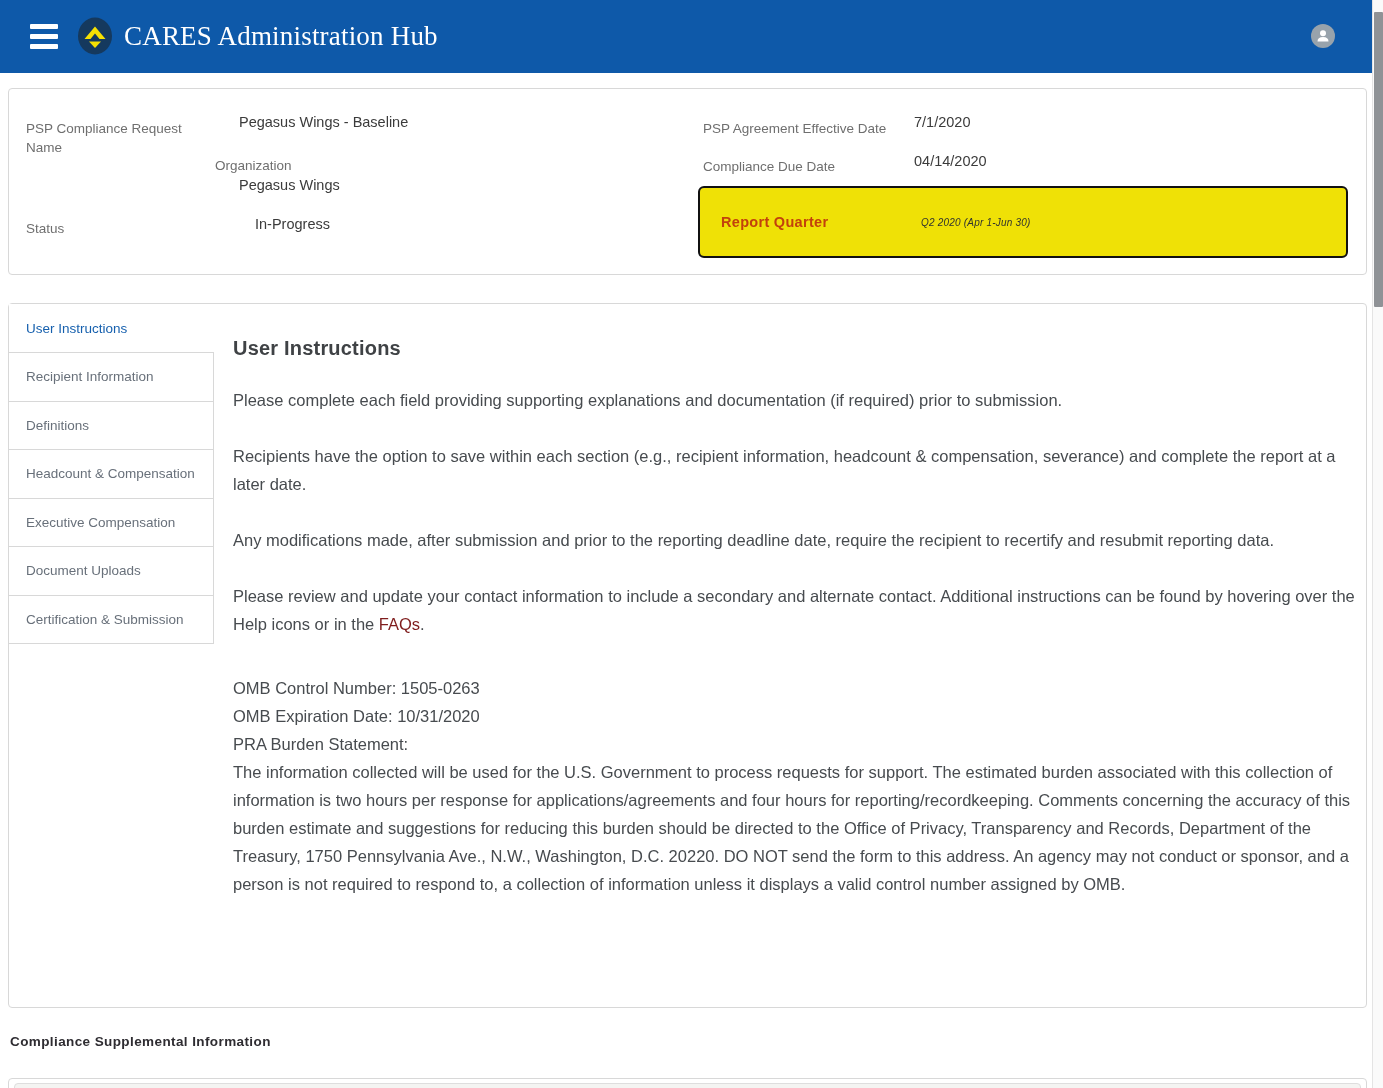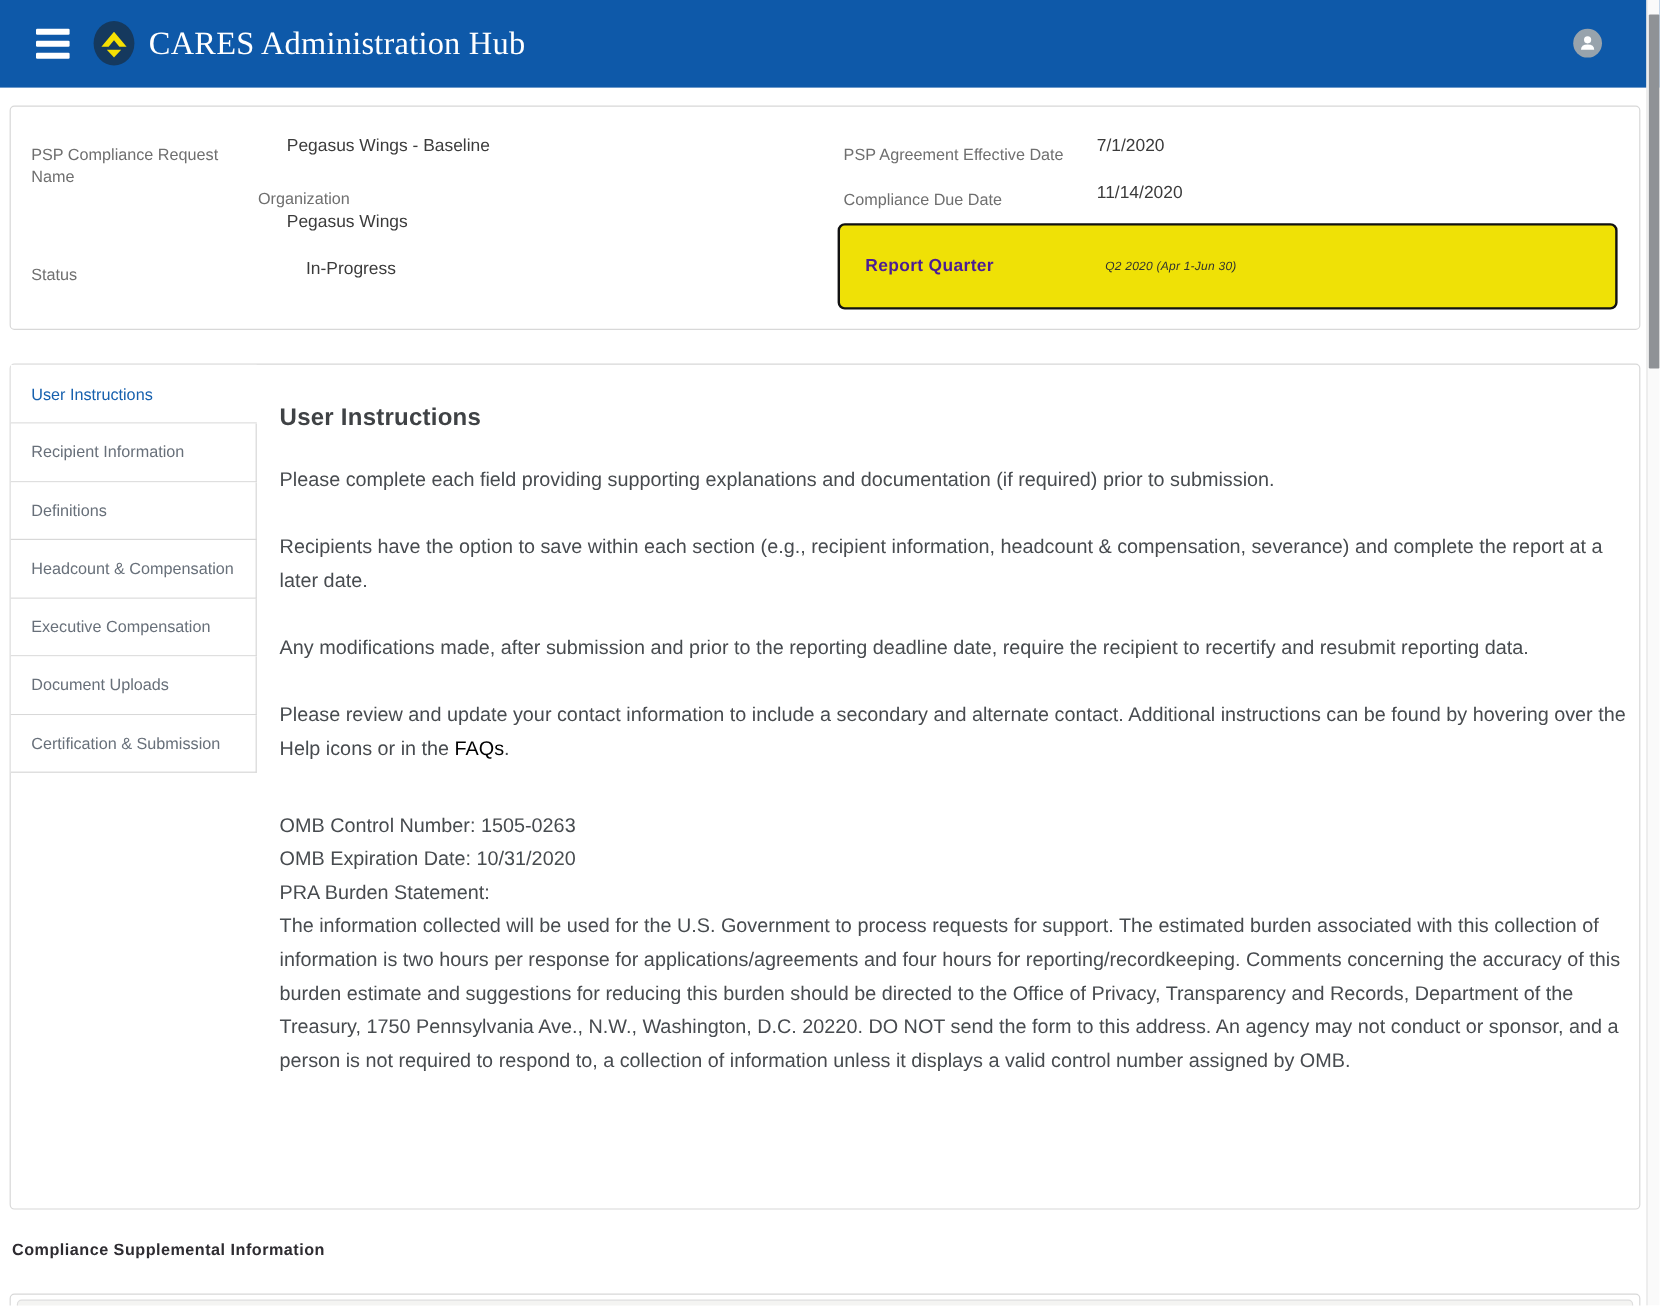--- a/index.html
+++ b/index.html
@@ -90,21 +90,21 @@
   .value-due      { left: 905px; top: 64px;  }
 
   .report-quarter-box {
     position: absolute; left: 689px; top: 97px;
     width: 650px; height: 72px;
     background: #efe106; border: 2px solid #111111; border-radius: 6px;
   }
   .rq-label {
     position: absolute; left: 21px; top: 0; height: 100%;
     display: flex; align-items: center;
-    font-size: 14.5px; font-weight: bold; color: #4c1d95; letter-spacing: 0.3px;
+    font-size: 14.5px; font-weight: bold; color: #c2410c; letter-spacing: 0.3px;
   }
   .rq-value {
     position: absolute; left: 221px; top: 0; height: 100%;
     display: flex; align-items: center;
     font-size: 10px; color: #303330; letter-spacing: 0.2px; font-style: italic;
   }
 
   
   .tab-list { position: absolute; left: 0; top: 0; width: 205px; }
   .tab-item {
@@ -129,21 +129,21 @@
   }
   .content-heading {
     font-size: 20px; font-weight: 600; color: #3f4245; letter-spacing: 0.2px;
   }
   .content p {
     font-size: 16.5px; line-height: 28px; color: #474b4f;
   }
   .p1 { margin-top: 26px; }
   .p2, .p3, .p4 { margin-top: 28px; }
   .omb-block { margin-top: 36px; }
-  .faq-link { color: #000000; text-decoration: none; cursor: pointer; text-align: center; }
+  .faq-link { color: #7f1d1d; text-decoration: none; cursor: pointer; text-align: center; }
 
   
   .supplemental-label {
     position: absolute; left: 10px; top: 1034px;
     font-size: 13.5px; font-weight: 600; color: #2e2c31; letter-spacing: 0.4px;
   }
 </style>
 </head>
 <body>
 
@@ -176,21 +176,21 @@
   <div class="field-label label-org">Organization</div>
   <div class="field-value value-org">Pegasus Wings</div>
 
   <div class="field-label label-status">Status</div>
   <div class="field-value value-status">In-Progress</div>
 
   <div class="field-label label-eff">PSP Agreement Effective Date</div>
   <div class="field-value value-eff">7/1/2020</div>
 
   <div class="field-label label-due">Compliance Due Date</div>
-  <div class="field-value value-due">11/14/2020</div>
+  <div class="field-value value-due">04/14/2020</div>
 
   <div class="report-quarter-box">
     <div class="rq-label">Report Quarter</div>
     <div class="rq-value">Q2 2020 (Apr 1-Jun 30)</div>
   </div>
 </div>
 
 <div class="panel main-panel">
 
   <div class="tab-list">

